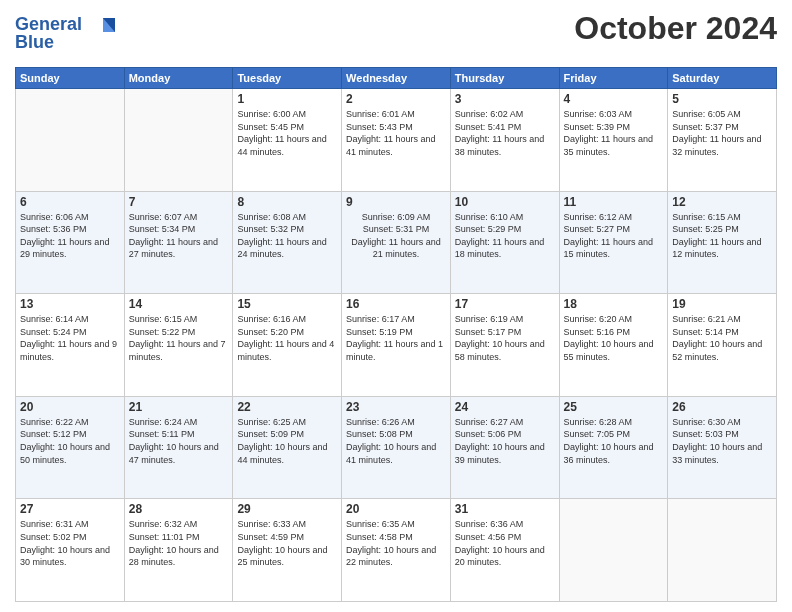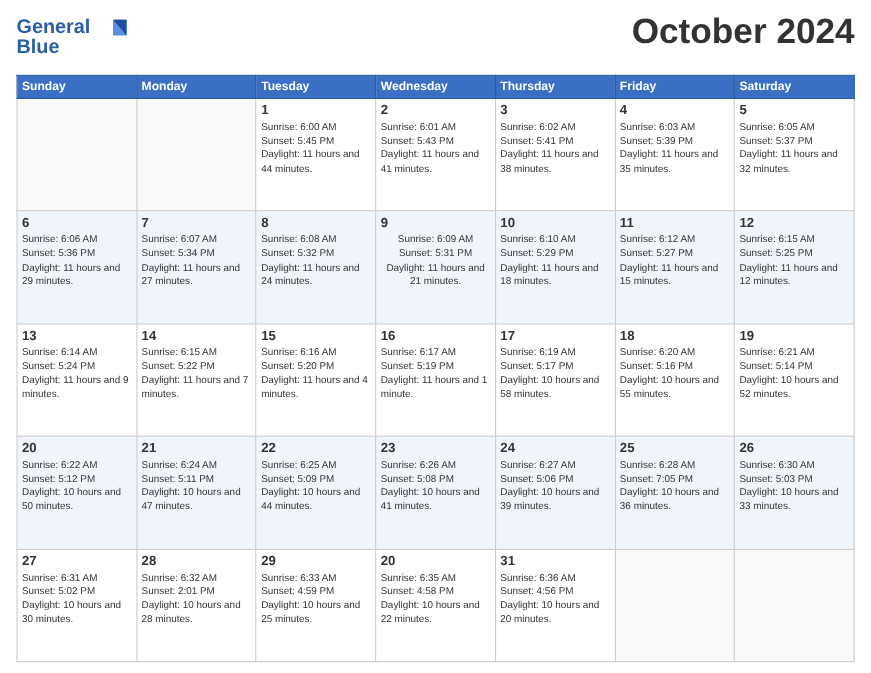--- a/index.html
+++ b/index.html
@@ -287,21 +287,21 @@
         <tr>
           <td>
             <span class="day-num">27</span>
             <div class="day-info" style="white-space: pre-line;">Sunrise: 6:31 AM
 Sunset: 5:02 PM
 Daylight: 10 hours and 30 minutes.</div>
           </td>
           <td>
             <span class="day-num">28</span>
             <div class="day-info" style="white-space: pre-line;">Sunrise: 6:32 AM
-Sunset: 2:01 PM
+Sunset: 11:01 PM
 Daylight: 10 hours and 28 minutes.</div>
           </td>
           <td>
             <span class="day-num">29</span>
             <div class="day-info" style="white-space: pre-line;">Sunrise: 6:33 AM
 Sunset: 4:59 PM
 Daylight: 10 hours and 25 minutes.</div>
           </td>
           <td>
             <span class="day-num">20</span>

